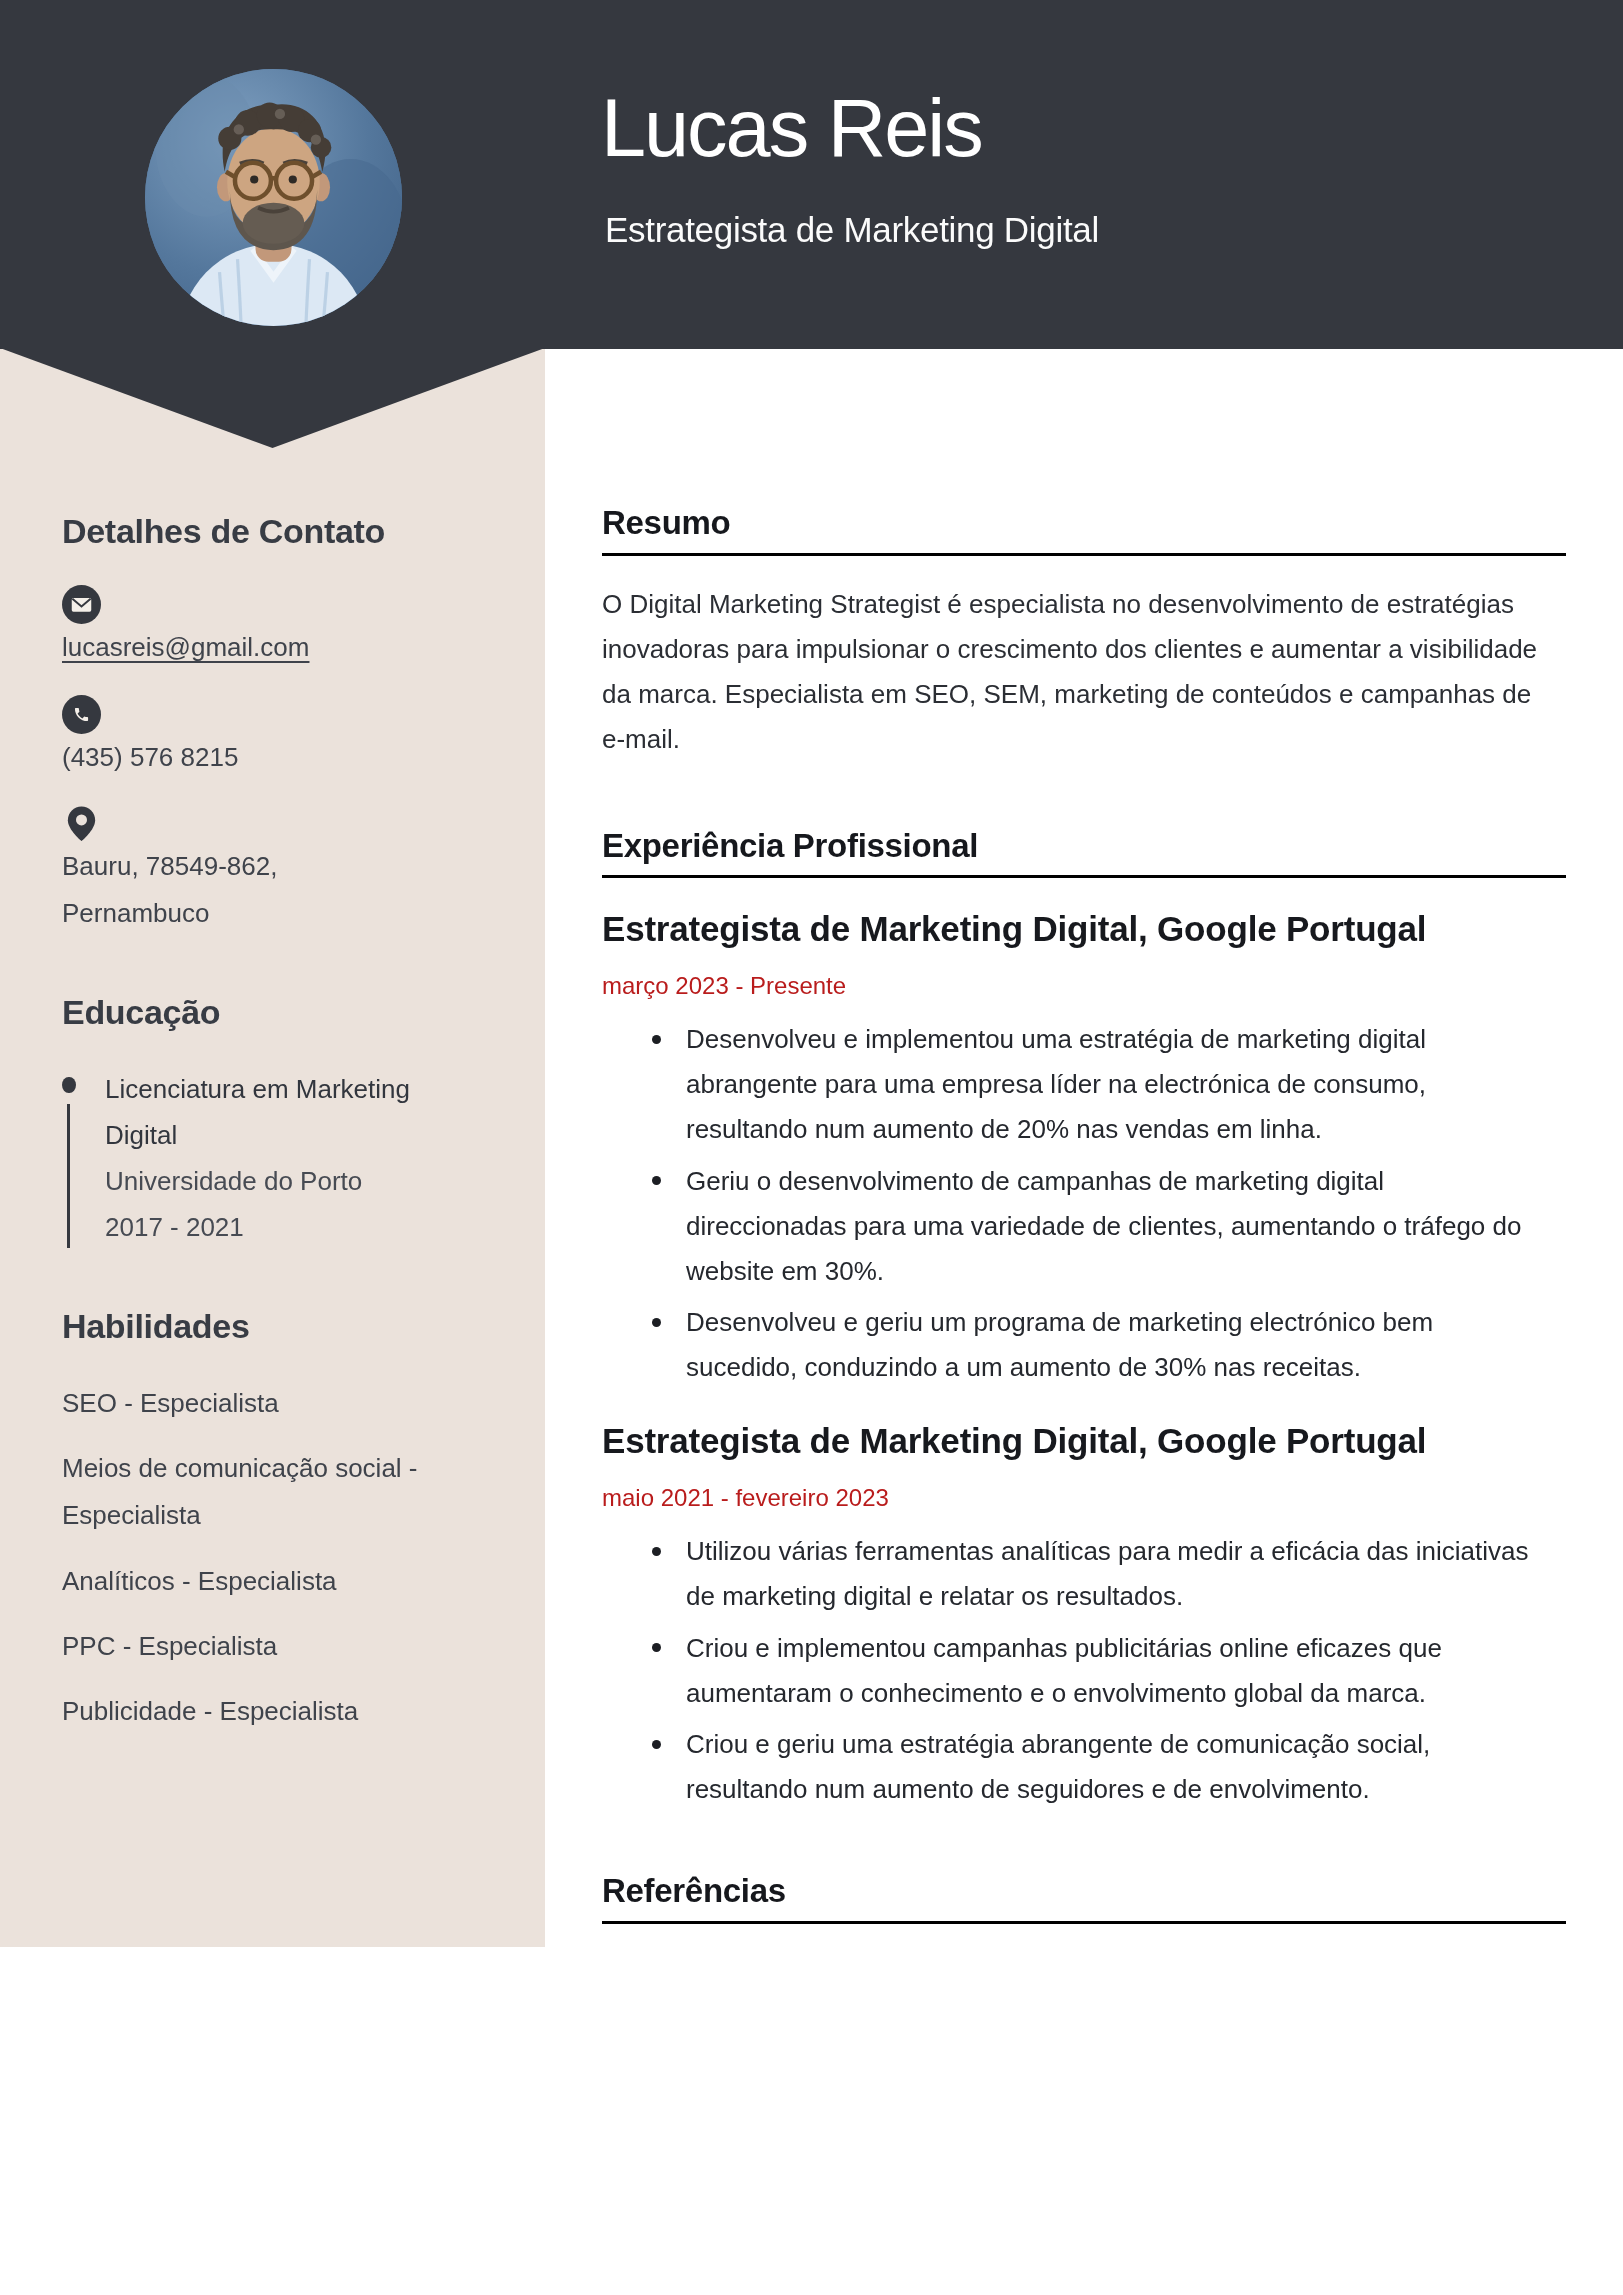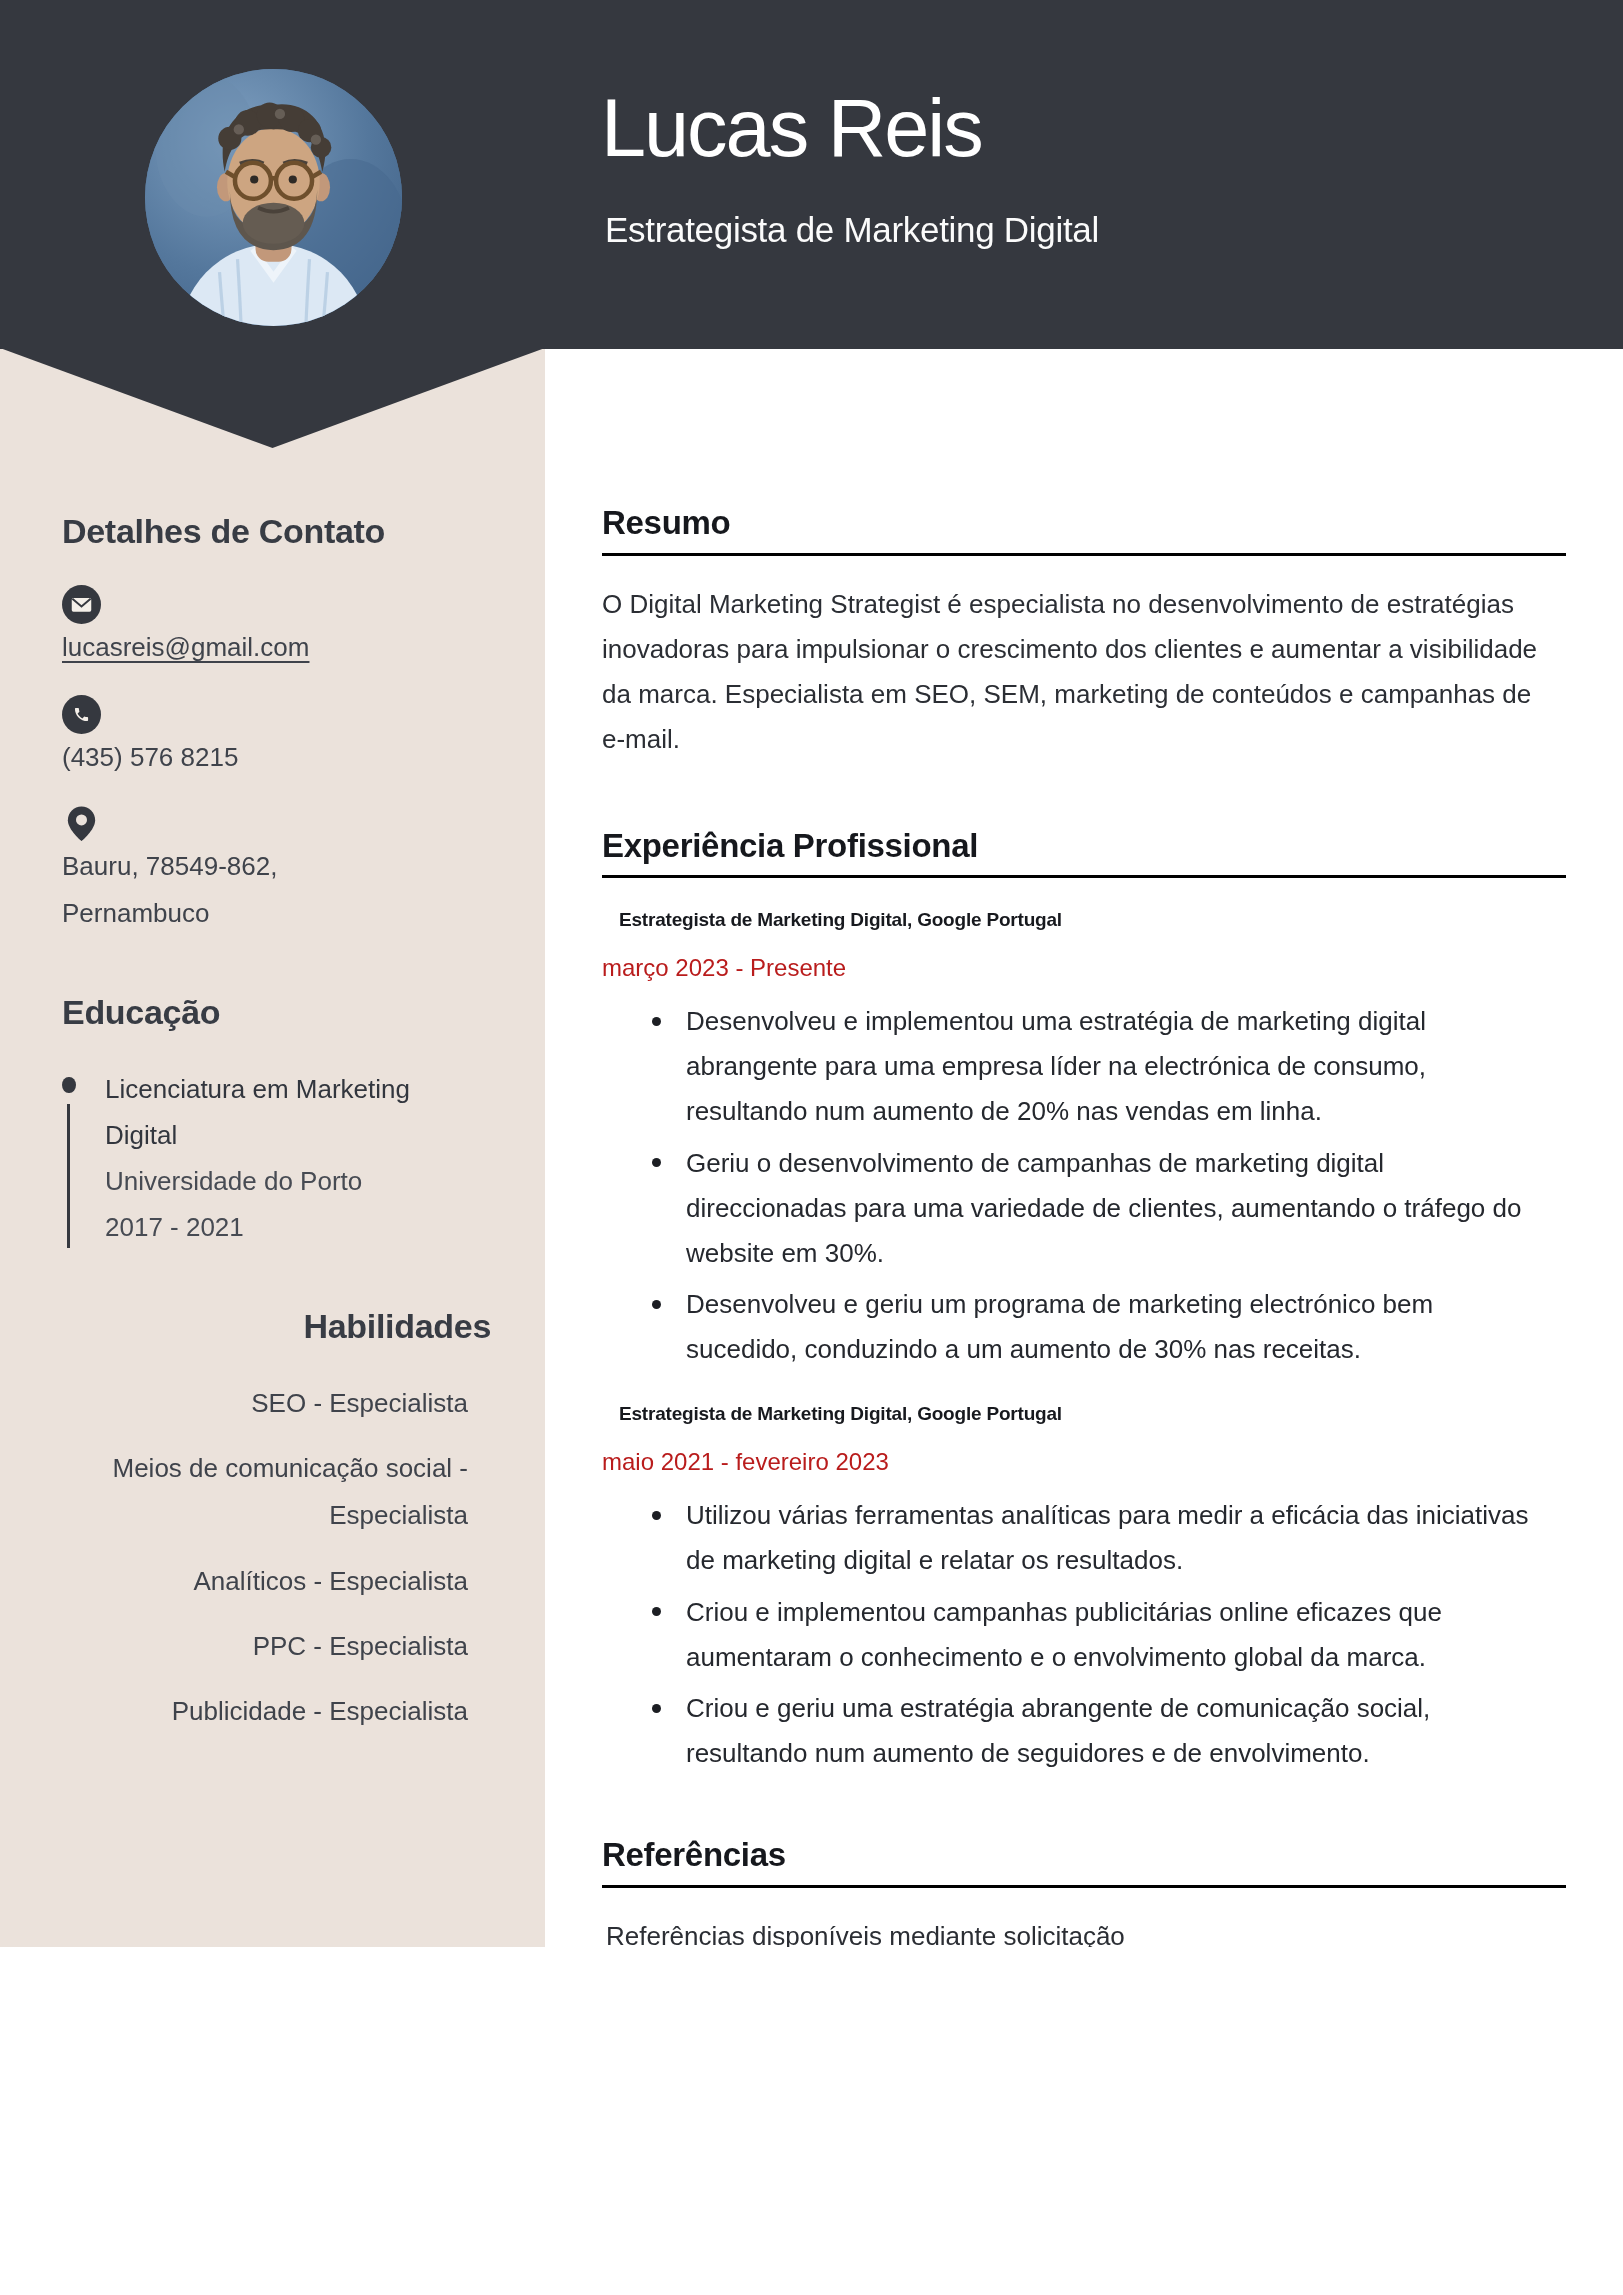--- a/index.html
+++ b/index.html
@@ -31,32 +31,32 @@
   a.contact-link{color:#3F434B;text-decoration:underline;text-underline-offset:5.2px;}
 
   .section-edu{margin-top:56px;}
   .edu-item{position:relative;padding-left:43px;}
   .edu-dot{position:absolute;left:0;top:10.5px;width:13.7px;height:16.4px;border-radius:50%;background:#35383F;}
   .edu-rail{position:absolute;left:5.2px;top:38px;width:2.6px;height:144px;background:#35383F;}
   .edu-degree{font-size:26px;font-weight:400;line-height:46px;max-width:334px;color:#32363E;}
   .edu-school{font-size:26px;line-height:46px;color:#474B53;}
   .edu-dates{font-size:26px;line-height:46px;color:#474B53;}
 
-  .section-skills{margin-top:57px;text-align:right;}
+  .section-skills{margin-top:57px;}
   .skill{font-size:26px;line-height:47px;margin-bottom:18.3px;max-width:406px;color:#3F434B;}
 
   
   .main{position:absolute;left:602px;top:504px;width:964px;color:#2B2E34;}
   .main-h{margin:0;font-size:33px;font-weight:700;color:#16181D;letter-spacing:-0.3px;
           padding-bottom:10.5px;border-bottom:3.3px solid #000000;}
   .summary-text{margin:26px 0 0;font-size:26px;line-height:45px;max-width:956px;color:#2B2E34;}
 
   .exp-h{margin-top:65px;}
   .job{margin-top:31px;}
-  .job-title{margin:17px;font-size:19px;font-weight:700;color:#17191E;letter-spacing:-0.2px;}
+  .job-title{margin:0;font-size:35px;font-weight:700;color:#17191E;letter-spacing:-0.2px;}
   .job-dates{margin-top:23px;font-size:24px;color:#b91c1c;}
   .bullets{margin:17px 0 0;padding:0 0 0 84px;list-style:none;}
   .bullets li{position:relative;font-size:26px;line-height:45px;margin-bottom:6.5px;
               max-width:845px;color:#25282e;}
   .bullets li::before{content:"";position:absolute;left:-34px;top:17.7px;width:9.2px;height:9.2px;
               border-radius:50%;background:#1C1E23;}
 
   .ref-h{margin-top:60px;}
   .ref-text{margin:26px 4px 0;font-size:26px;line-height:45px;color:#2B2E34;}
 </style>

